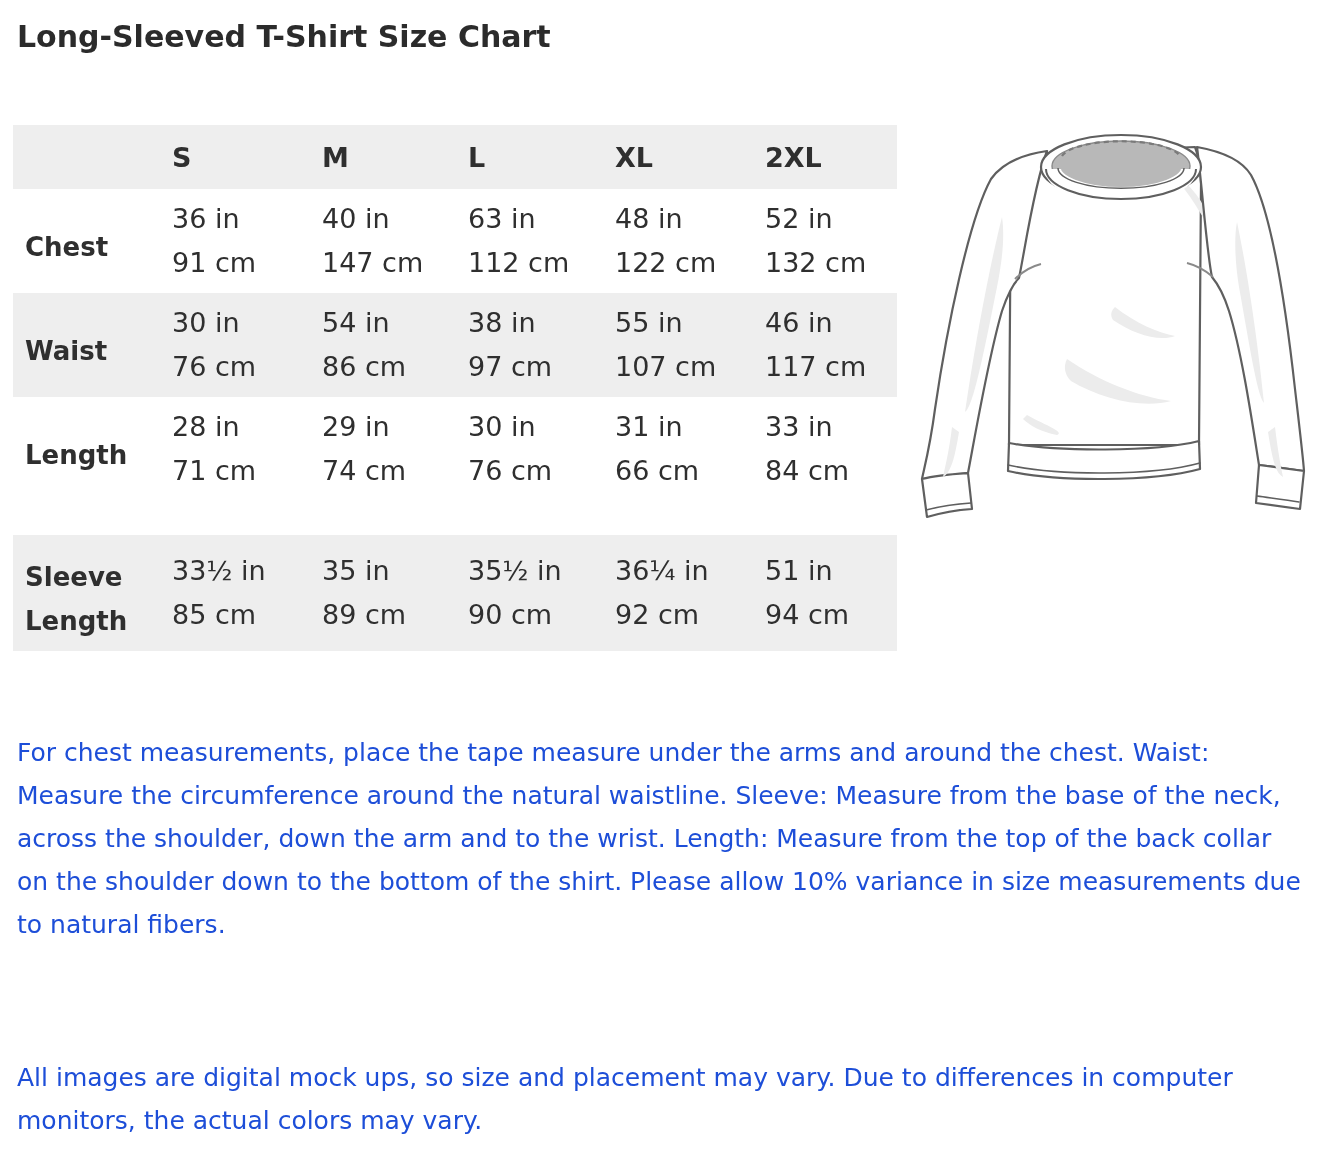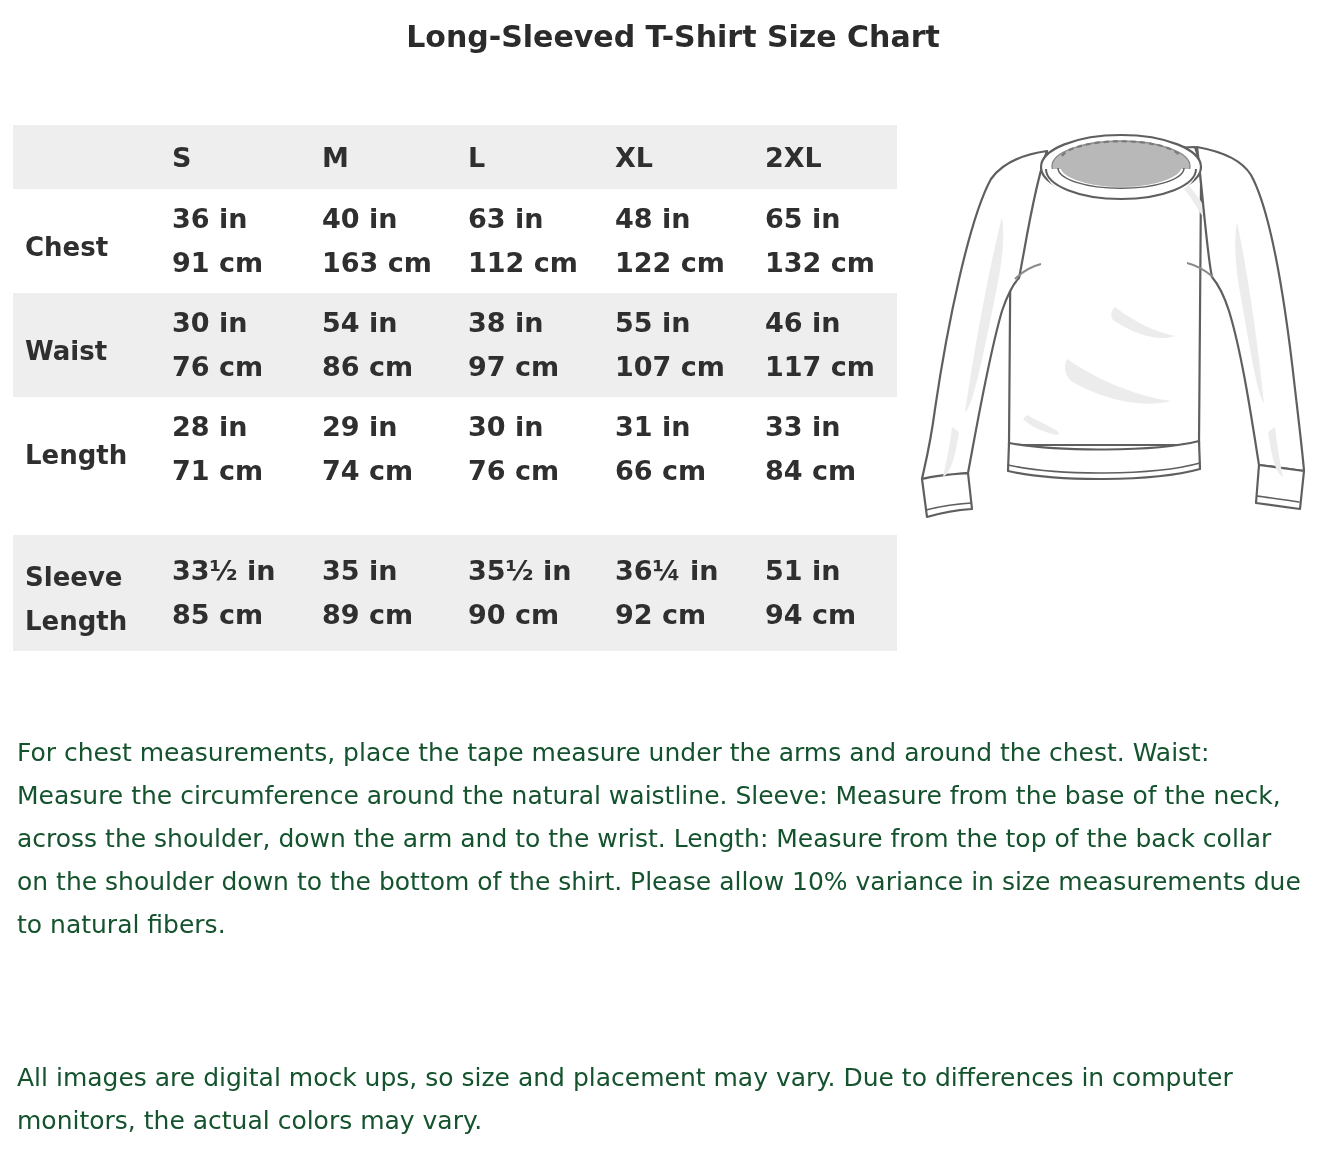--- a/index.html
+++ b/index.html
@@ -20,21 +20,20 @@
     position: relative;
   }
   h1.page-title {
     margin: 0;
     padding: 18px 0 0 17px;
     font-size: 30px;
     line-height: 38px;
     font-weight: bold;
     color: #2b2b2b;
     letter-spacing: 0px;
-    text-align: center;
   }
   .content {
     margin-top: 69px;
     display: flex;
     align-items: flex-start;
   }
   .table-wrap {
     margin-left: 13px;
     flex: 0 0 auto;
   }
@@ -70,42 +69,41 @@
     line-height: 44px;
   }
   td.val {
     vertical-align: middle;
     padding: 8px 0;
     font-size: 27px;
   }
   td.val .line {
     line-height: 44px;
     white-space: nowrap;
-    font-weight: bold;
   }
   tr.spacer td {
     height: 34px;
     padding: 0;
     background: #ffffff;
   }
   .shirt-wrap {
     margin-left: 10px;
     margin-top: 2px;
     width: 410px;
     height: 420px;
     flex: 0 0 auto;
   }
   .notes {
     padding: 0 20px 0 17px;
   }
   .notes p {
     margin: 0;
     font-size: 25px;
     line-height: 43px;
-    color: #14532d;
+    color: #1d4ed8;
     max-width: 1295px;
   }
   .notes p.para1 { margin-top: 80px; }
   .notes p.para2 { margin-top: 110px; padding-bottom: 30px; }
 </style>
 </head>
 <body>
 
 <div class="page">
 
@@ -134,32 +132,32 @@
           </tr>
 
           <tr class="plain">
             <td class="label">Chest</td>
             <td class="val">
               <div class="line">36 in</div>
               <div class="line">91 cm</div>
             </td>
             <td class="val">
               <div class="line">40 in</div>
-              <div class="line">163 cm</div>
+              <div class="line">147 cm</div>
             </td>
             <td class="val">
               <div class="line">63 in</div>
               <div class="line">112 cm</div>
             </td>
             <td class="val">
               <div class="line">48 in</div>
               <div class="line">122 cm</div>
             </td>
             <td class="val">
-              <div class="line">65 in</div>
+              <div class="line">52 in</div>
               <div class="line">132 cm</div>
             </td>
           </tr>
 
           <tr class="stripe">
             <td class="label">Waist</td>
             <td class="val">
               <div class="line">30 in</div>
               <div class="line">76 cm</div>
             </td>

